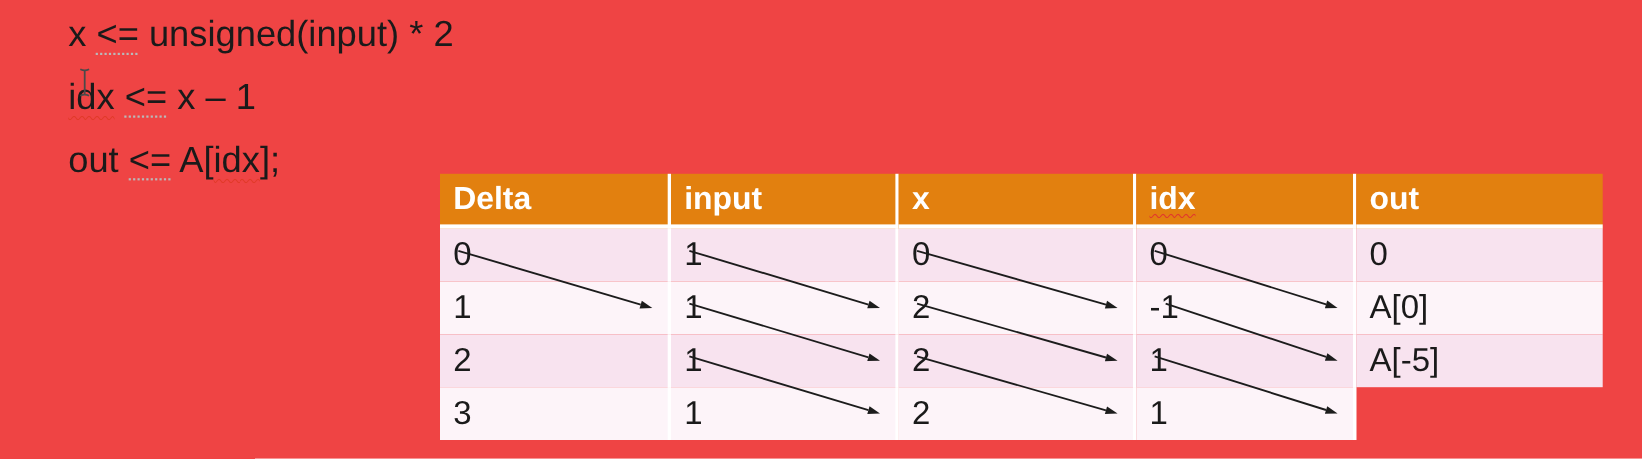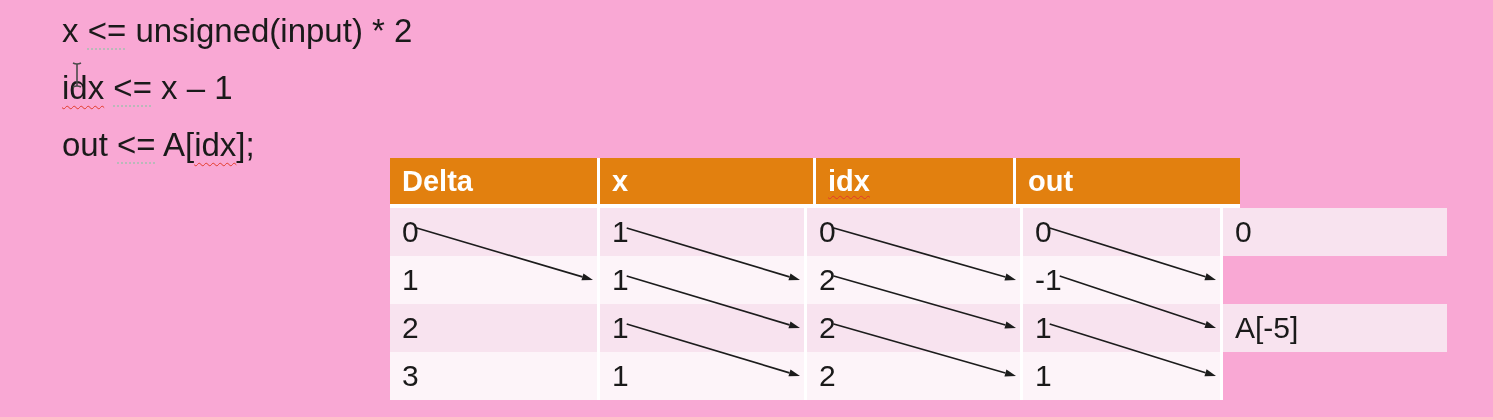--- a/index.html
+++ b/index.html
@@ -8,21 +8,21 @@
     --row-pink:#F8E3EF;
     --row-light:#FDF4F9;
     --arrow:#1c1c1c;
     --squiggle:#E23A2A;
     --ink:#1a1a1a;
   }
   *{margin:0;padding:0;box-sizing:border-box;}
   html,body{width:1493px;height:417px;background:#ffffff;overflow:hidden;}
   body{font-family:"Liberation Sans","DejaVu Sans",sans-serif;color:var(--ink);}
 
-  .stage{position:relative;width:1493px;height:417px;background:#f9a8d4;text-decoration:underline;}
+  .stage{position:relative;width:1493px;height:417px;background:#ef4444;text-decoration:underline;}
 
   
   .code{position:absolute;left:62px;top:2px;font-size:33px;line-height:57px;white-space:pre;}
   .code-line{height:57px;}
   .squiggle{
     text-decoration-line:underline;
     text-decoration-style:wavy;
     text-decoration-color:var(--squiggle);
     text-decoration-thickness:1px;
     text-underline-offset:6px;
@@ -33,21 +33,21 @@
     text-decoration-style:dotted;
     text-decoration-color:#b9b9b9;
     text-decoration-thickness:2px;
     text-underline-offset:6px;
   }
 
   
   .ibeam{position:absolute;left:69px;top:61px;}
 
   
-  .dtable{position:absolute;left:390px;top:158px;width:1057px;}
+  .dtable{position:absolute;left:400px;top:158px;width:1057px;}
   .thead{display:flex;}
   .th{
     height:50px;background:var(--header-bg);color:var(--header-text);
     font-weight:bold;font-size:29px;line-height:46px;padding-left:12px;
     border-bottom:4px solid #fff;border-right:3px solid #fff;
     overflow:hidden;
   }
   .th .squiggle{text-underline-offset:4px;}
   .tr{display:flex;}
   .tr.pink .td{background:var(--row-pink);}
@@ -77,37 +77,39 @@
     <g stroke="#4a4a4a" stroke-width="1.6" fill="none">
       <path d="M4 2 Q8 4 12 2"></path>
       <line x1="8" y1="3" x2="8" y2="25"></line>
       <path d="M4 26 Q8 24 12 26"></path>
     </g>
   </svg>
 
   <div class="dtable">
     <div class="thead" id="table-header">
         <div class="th col0"><span>Delta</span></div>
+        <div class="th col1"><span>input</span></div>
         <div class="th col2"><span>x</span></div>
         <div class="th col3"><span class="squiggle">idx</span></div>
         <div class="th col4"><span>out</span></div>
       </div>
     <div id="table-body">
         <div class="tr pink">
           <div class="td col0"><span class="val">0</span></div>
           <div class="td col1"><span class="val">1</span></div>
           <div class="td col2"><span class="val">0</span></div>
           <div class="td col3"><span class="val">0</span></div>
           <div class="td col4"><span class="val">0</span></div>
         </div>
         <div class="tr light">
           <div class="td col0"><span class="val">1</span></div>
           <div class="td col1"><span class="val">1</span></div>
           <div class="td col2"><span class="val">2</span></div>
           <div class="td col3"><span class="val">-1</span></div>
+          <div class="td col4"><span class="val">A[0]</span></div>
         </div>
         <div class="tr pink">
           <div class="td col0"><span class="val">2</span></div>
           <div class="td col1"><span class="val">1</span></div>
           <div class="td col2"><span class="val">2</span></div>
           <div class="td col3"><span class="val">1</span></div>
           <div class="td col4"><span class="val">A[-5]</span></div>
         </div>
         <div class="tr light">
           <div class="td col0"><span class="val">3</span></div>

